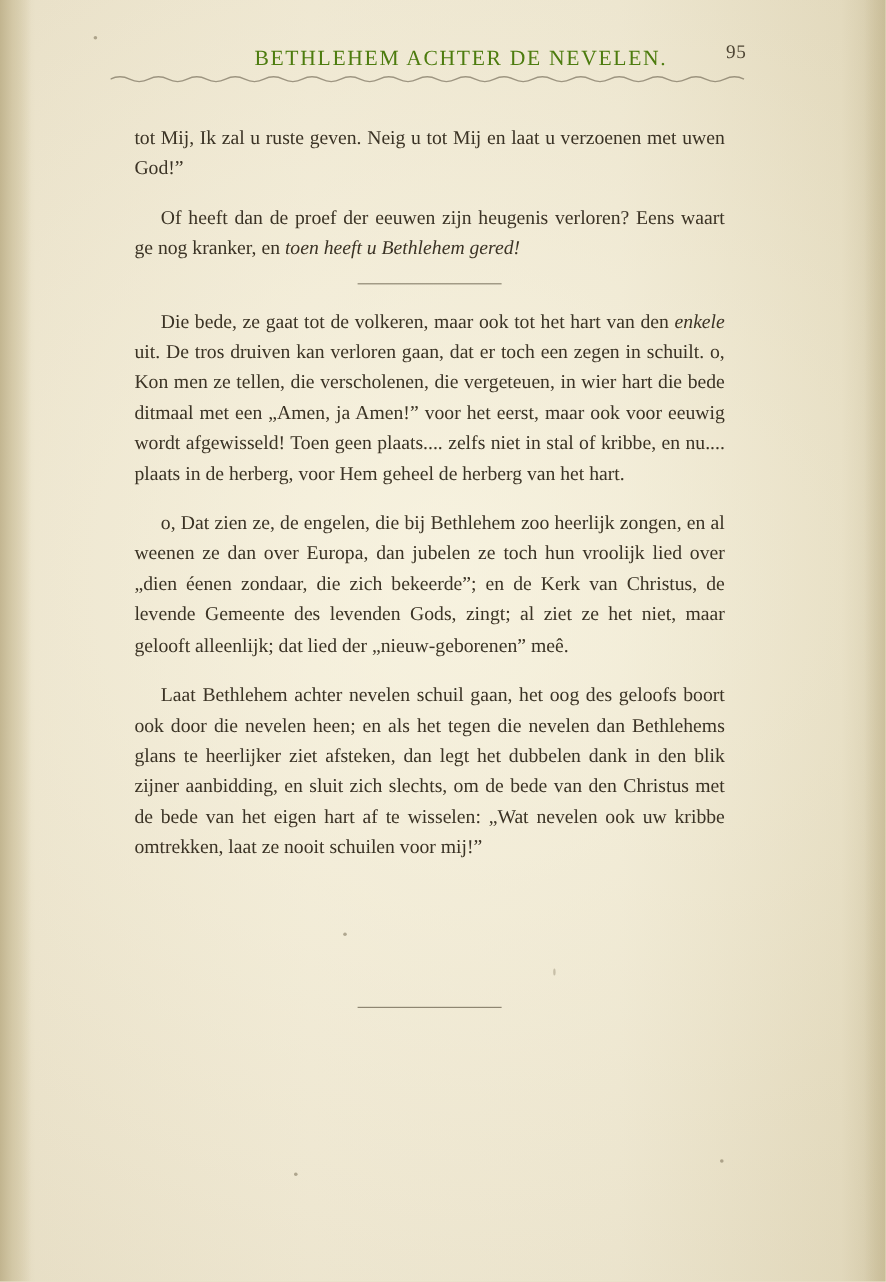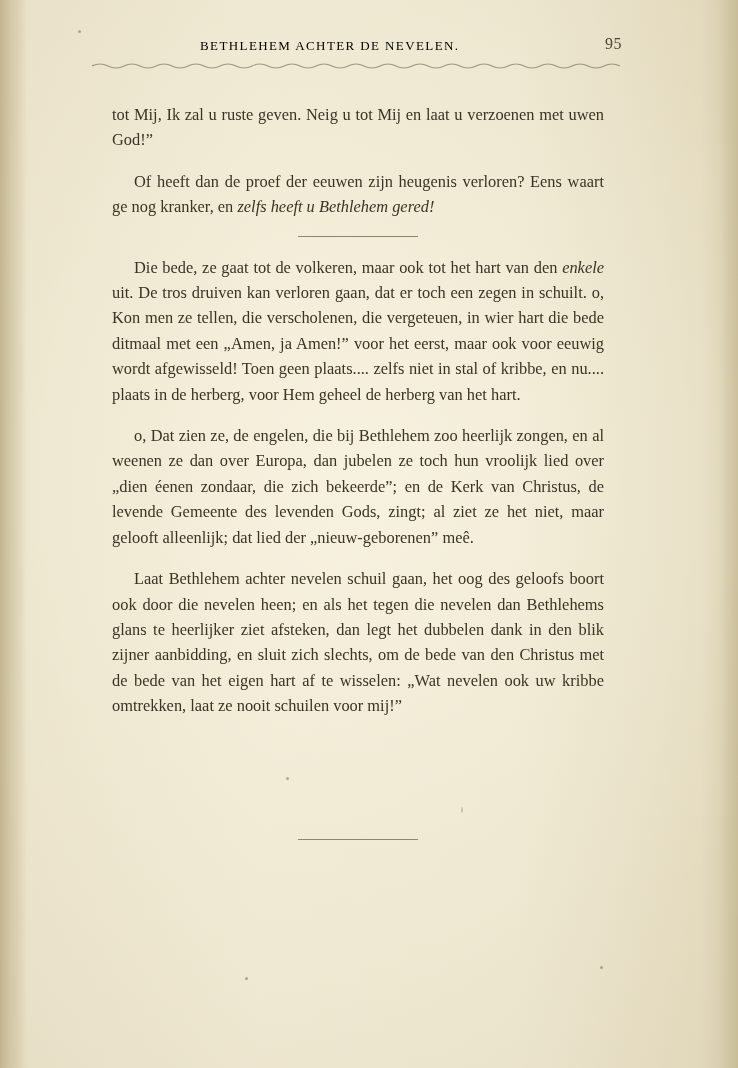--- a/index.html
+++ b/index.html
@@ -46,25 +46,25 @@
   
   .running-head {
     position: absolute;
     top: 38px;
     left: 0;
     width: 524px;
     height: 18px;
   }
   .rh-title {
     position: absolute;
-    left: 104px;
+    left: 116px;
     top: 0;
-    font-size: 13px;
+    font-size: 18px;
     letter-spacing: 1.4px;
-    color: #000000;
+    color: #4d7c0f;
     font-variant: small-caps;
     text-transform: uppercase;
     white-space: nowrap;
   }
   .rh-page {
     position: absolute;
     right: -2px;
     top: -3px;
     font-size: 16px;
     color: #4e4534;
@@ -137,21 +137,21 @@
   </div>
 
   <svg class="head-rule" viewBox="0 0 532 10" preserveAspectRatio="none">
     <path d="M0,6 Q8,2 16,6 T32,6 T48,6 T64,6 T80,6 T96,6 T112,6 T128,6 T144,6 T160,6 T176,6 T192,6 T208,6 T224,6 T240,6 T256,6 T272,6 T288,6 T304,6 T320,6 T336,6 T352,6 T368,6 T384,6 T400,6 T416,6 T432,6 T448,6 T464,6 T480,6 T496,6 T512,6 T528,6" fill="none" stroke="#6c6350" stroke-width="1.2"></path>
   </svg>
 
   <div class="body-text">
 
     <p>tot Mij, Ik zal u ruste geven. Neig u tot Mij en laat u verzoenen met uwen God!”</p>
 
-    <p class="indent"><span>Of heeft dan de proef der eeuwen zijn heugenis verloren? Eens waart ge nog kranker, en </span><span class="ital">zelfs heeft u Bethlehem gered!</span></p>
+    <p class="indent"><span>Of heeft dan de proef der eeuwen zijn heugenis verloren? Eens waart ge nog kranker, en </span><span class="ital">toen heeft u Bethlehem gered!</span></p>
 
     <div class="sep-rule"></div>
 
     <p class="indent"><span>Die bede, ze gaat tot de volkeren, maar ook tot het hart van den </span><span class="ital">enkele</span><span> uit. De tros druiven kan verloren gaan, dat er toch een zegen in schuilt. o, Kon men ze tellen, die verscholenen, die vergeteuen, in wier hart die bede ditmaal met een „Amen, ja Amen!” voor het eerst, maar ook voor eeuwig wordt afgewisseld! Toen geen plaats.... zelfs niet in stal of kribbe, en nu.... plaats in de herberg, voor Hem geheel de herberg van het hart.</span></p>
 
     <p class="indent">o, Dat zien ze, de engelen, die bij Bethlehem zoo heerlijk zongen, en al weenen ze dan over Europa, dan jubelen ze toch hun vroolijk lied over „dien éenen zondaar, die zich bekeerde”; en de Kerk van Christus, de levende Gemeente des levenden Gods, zingt; al ziet ze het niet, maar gelooft alleenlijk; dat lied der „nieuw-geborenen” meê.</p>
 
     <p class="indent">Laat Bethlehem achter nevelen schuil gaan, het oog des geloofs boort ook door die nevelen heen; en als het tegen die nevelen dan Bethlehems glans te heerlijker ziet afsteken, dan legt het dubbelen dank in den blik zijner aanbidding, en sluit zich slechts, om de bede van den Christus met de bede van het eigen hart af te wisselen: „Wat nevelen ook uw kribbe omtrekken, laat ze nooit schuilen voor mij!”</p>
 
     <div class="sep-rule lower"></div>

